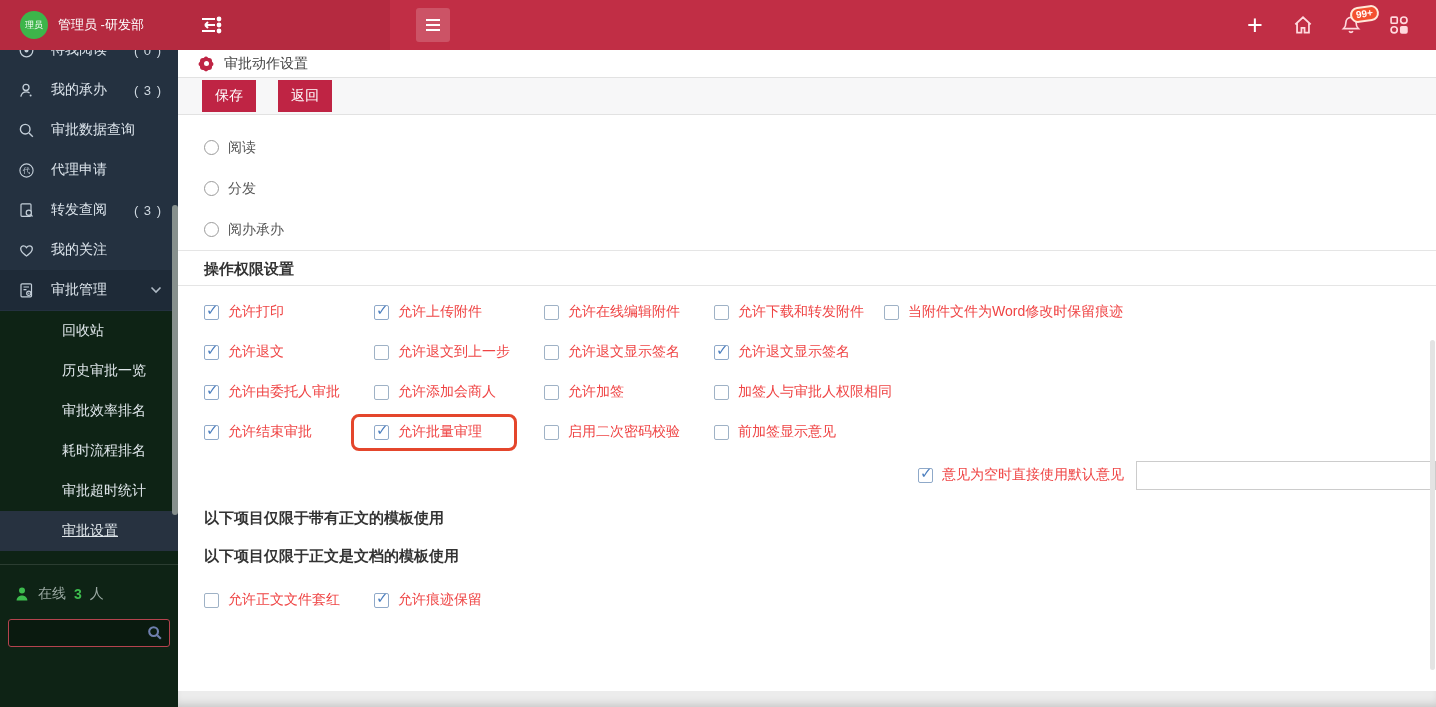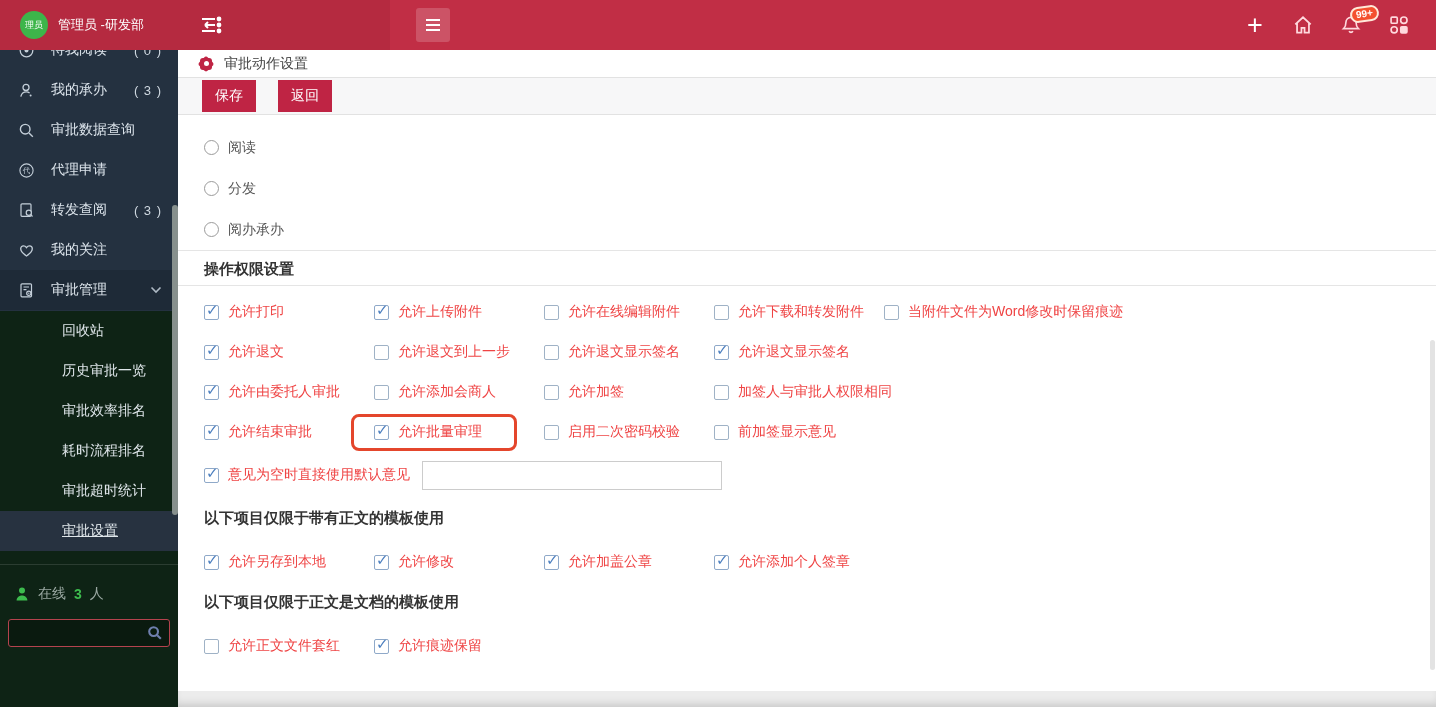--- a/index.html
+++ b/index.html
@@ -84,21 +84,21 @@
   .cbx { width:15px; height:15px; border:1px solid #9fb2c6; border-radius:2px;
     background:#fff; margin-right:9px; position:relative; flex:0 0 auto; }
   .cbx.checked { border-color:#8fa9c9; }
   .cbx.checked::after { content:"\2713"; position:absolute; left:1px; top:-5px;
     color:#4c7fbf; font-size:15px; font-weight:bold; }
   .cbx-label { font-size:14px; color:#ef4444; white-space:nowrap; }
   .cbx-item.highlight::before { content:""; position:absolute; left:-23px; top:-9px;
     width:160px; height:31px; border:3px solid #e4462c; border-radius:8px; pointer-events:none; }
   .opinion-input { margin-left:12px; width:300px; height:29px; border:1px solid #ccc;
     font-size:13px; padding:0 8px; outline:none; font-family:inherit; }
-  .row-input { height:46px; }
+  .row-input { height:46px;justify-content:flex-end; }
   .main-scroll { position:absolute; right:1px; top:290px; width:5px; height:330px;
     background:#e3e3e3; border-radius:3px; }
   .m-footer { position:absolute; left:0; bottom:0; width:100%; height:16px;
     background:#ececec; box-shadow:0 -7px 10px -5px rgba(0,0,0,.18) inset; }
   svg { display:block; }
 </style>
 </head>
 <body>
 
 <div class="topbar">
@@ -362,40 +362,20 @@
         </div>
         <div class="cbx-row row-input">
           <div class="cbx-item wide">
             <span class="cbx checked"></span>
             <span class="cbx-label">意见为空时直接使用默认意见</span>
             <input class="opinion-input" style="">
           </div>
         </div>
       </div>
       <div class="sec-header plain">以下项目仅限于带有正文的模板使用</div>
-      <div class="rows">
-        <div class="cbx-row">
-          <div class="cbx-item">
-            <span class="cbx checked"></span>
-            <span class="cbx-label">允许另存到本地</span>
-          </div>
-          <div class="cbx-item">
-            <span class="cbx checked"></span>
-            <span class="cbx-label">允许修改</span>
-          </div>
-          <div class="cbx-item">
-            <span class="cbx checked"></span>
-            <span class="cbx-label">允许加盖公章</span>
-          </div>
-          <div class="cbx-item">
-            <span class="cbx checked"></span>
-            <span class="cbx-label">允许添加个人签章</span>
-          </div>
-        </div>
-      </div>
       <div class="sec-header plain">以下项目仅限于正文是文档的模板使用</div>
       <div class="rows">
         <div class="cbx-row">
           <div class="cbx-item">
             <span class="cbx"></span>
             <span class="cbx-label">允许正文文件套红</span>
           </div>
           <div class="cbx-item">
             <span class="cbx checked"></span>
             <span class="cbx-label">允许痕迹保留</span>

